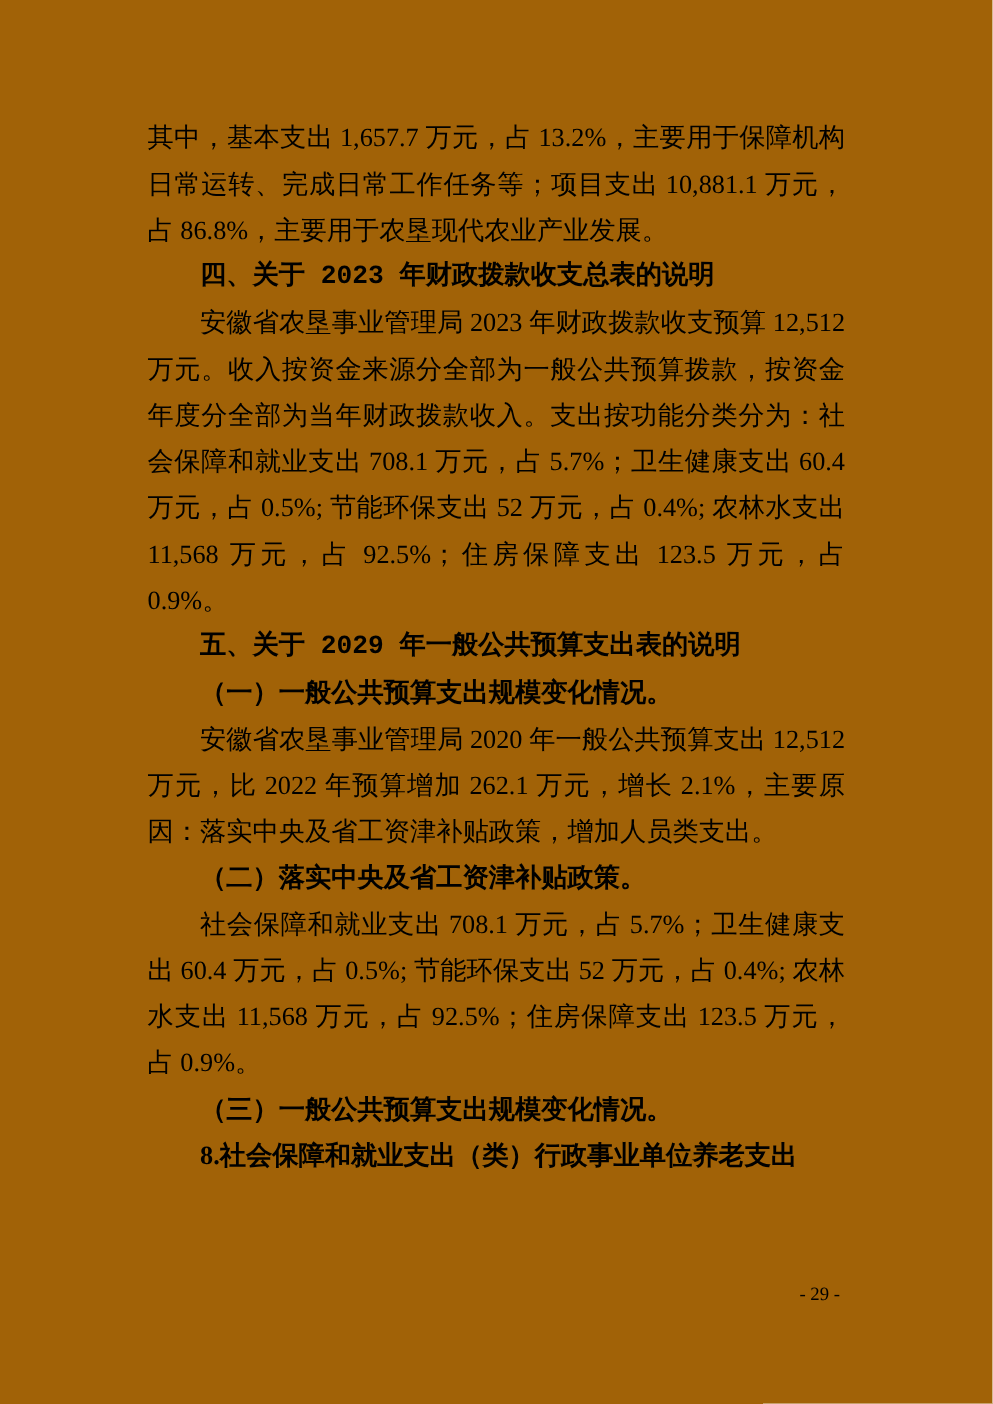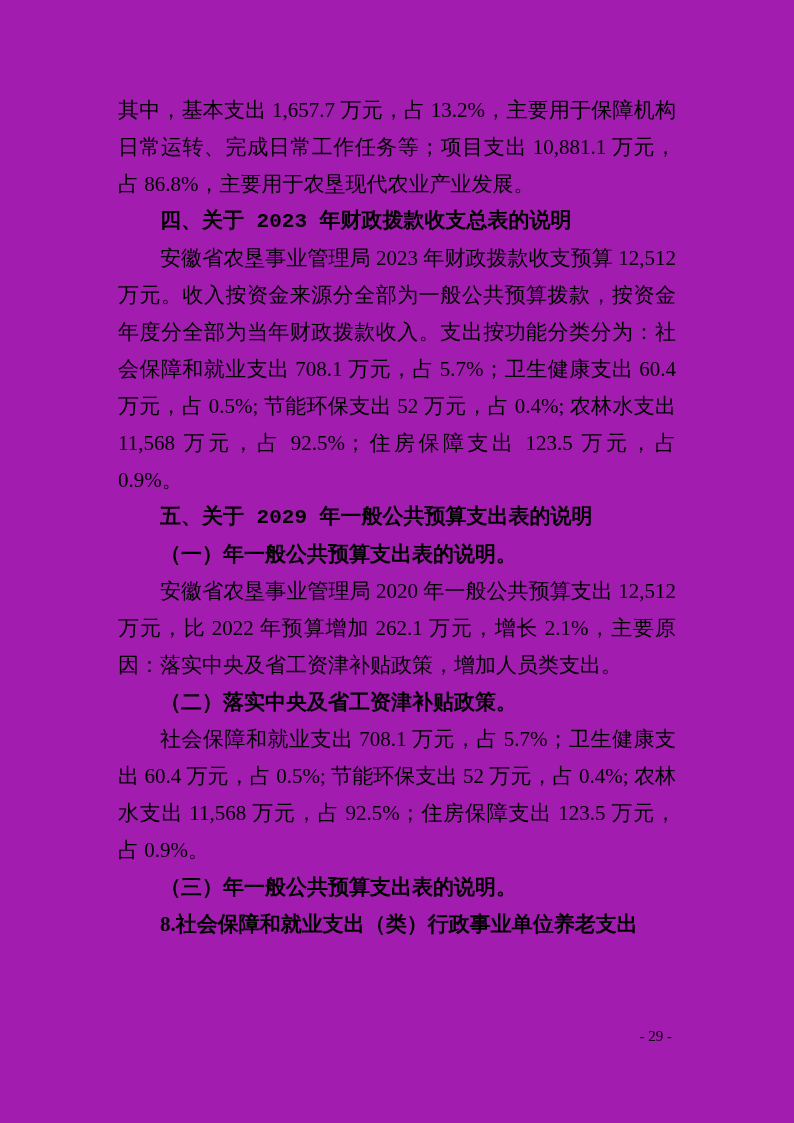--- a/index.html
+++ b/index.html
@@ -15,21 +15,21 @@
     font-family: "Liberation Serif", "DejaVu Serif", serif;
   }
   .page {
     position: absolute;
     top: 0;
     left: 0;
     width: 794px;
     height: 1123px;
     box-sizing: border-box;
     padding: 92px 118px 0 118px;
-    background: #a21caf;
+    background: #a16207;
     overflow: hidden;
   }
   .para {
     margin: 0;
     font-size: 21px;
     line-height: 37px;
     text-align: justify;
     font-family: "Liberation Serif", "DejaVu Serif", serif;
     font-weight: normal;
   }
@@ -70,27 +70,27 @@
 <div class="page">
 
   <p class="para">其中，基本支出 1,657.7 万元，占 13.2%，主要用于保障机构日常运转、完成日常工作任务等；项目支出 10,881.1 万元，占 86.8%，主要用于农垦现代农业产业发展。</p>
 
   <h2 class="heading-black">四、关于 2023 年财政拨款收支总表的说明</h2>
 
   <p class="para indent">安徽省农垦事业管理局 2023 年财政拨款收支预算 12,512 万元。收入按资金来源分全部为一般公共预算拨款，按资金年度分全部为当年财政拨款收入。支出按功能分类分为：社会保障和就业支出 708.1 万元，占 5.7%；卫生健康支出 60.4 万元，占 0.5%; 节能环保支出 52 万元，占 0.4%; 农林水支出 11,568 万元，占 92.5%；住房保障支出 123.5 万元，占 0.9%。</p>
 
   <h2 class="heading-black">五、关于 2029 年一般公共预算支出表的说明</h2>
 
-  <h3 class="heading-kai">（一）年一般公共预算支出表的说明。</h3>
+  <h3 class="heading-kai">（一）一般公共预算支出规模变化情况。</h3>
 
   <p class="para indent">安徽省农垦事业管理局 2020 年一般公共预算支出 12,512 万元，比 2022 年预算增加 262.1 万元，增长 2.1%，主要原因：落实中央及省工资津补贴政策，增加人员类支出。</p>
 
   <h3 class="heading-kai">（二）落实中央及省工资津补贴政策。</h3>
 
   <p class="para indent">社会保障和就业支出 708.1 万元，占 5.7%；卫生健康支出 60.4 万元，占 0.5%; 节能环保支出 52 万元，占 0.4%; 农林水支出 11,568 万元，占 92.5%；住房保障支出 123.5 万元，占 0.9%。</p>
 
-  <h3 class="heading-kai">（三）年一般公共预算支出表的说明。</h3>
+  <h3 class="heading-kai">（三）一般公共预算支出规模变化情况。</h3>
 
   <h3 class="heading-kai">8.社会保障和就业支出（类）行政事业单位养老支出</h3>
 
   <div class="page-number">- 29 -</div>
 
 </div>
 
 </body></html>

